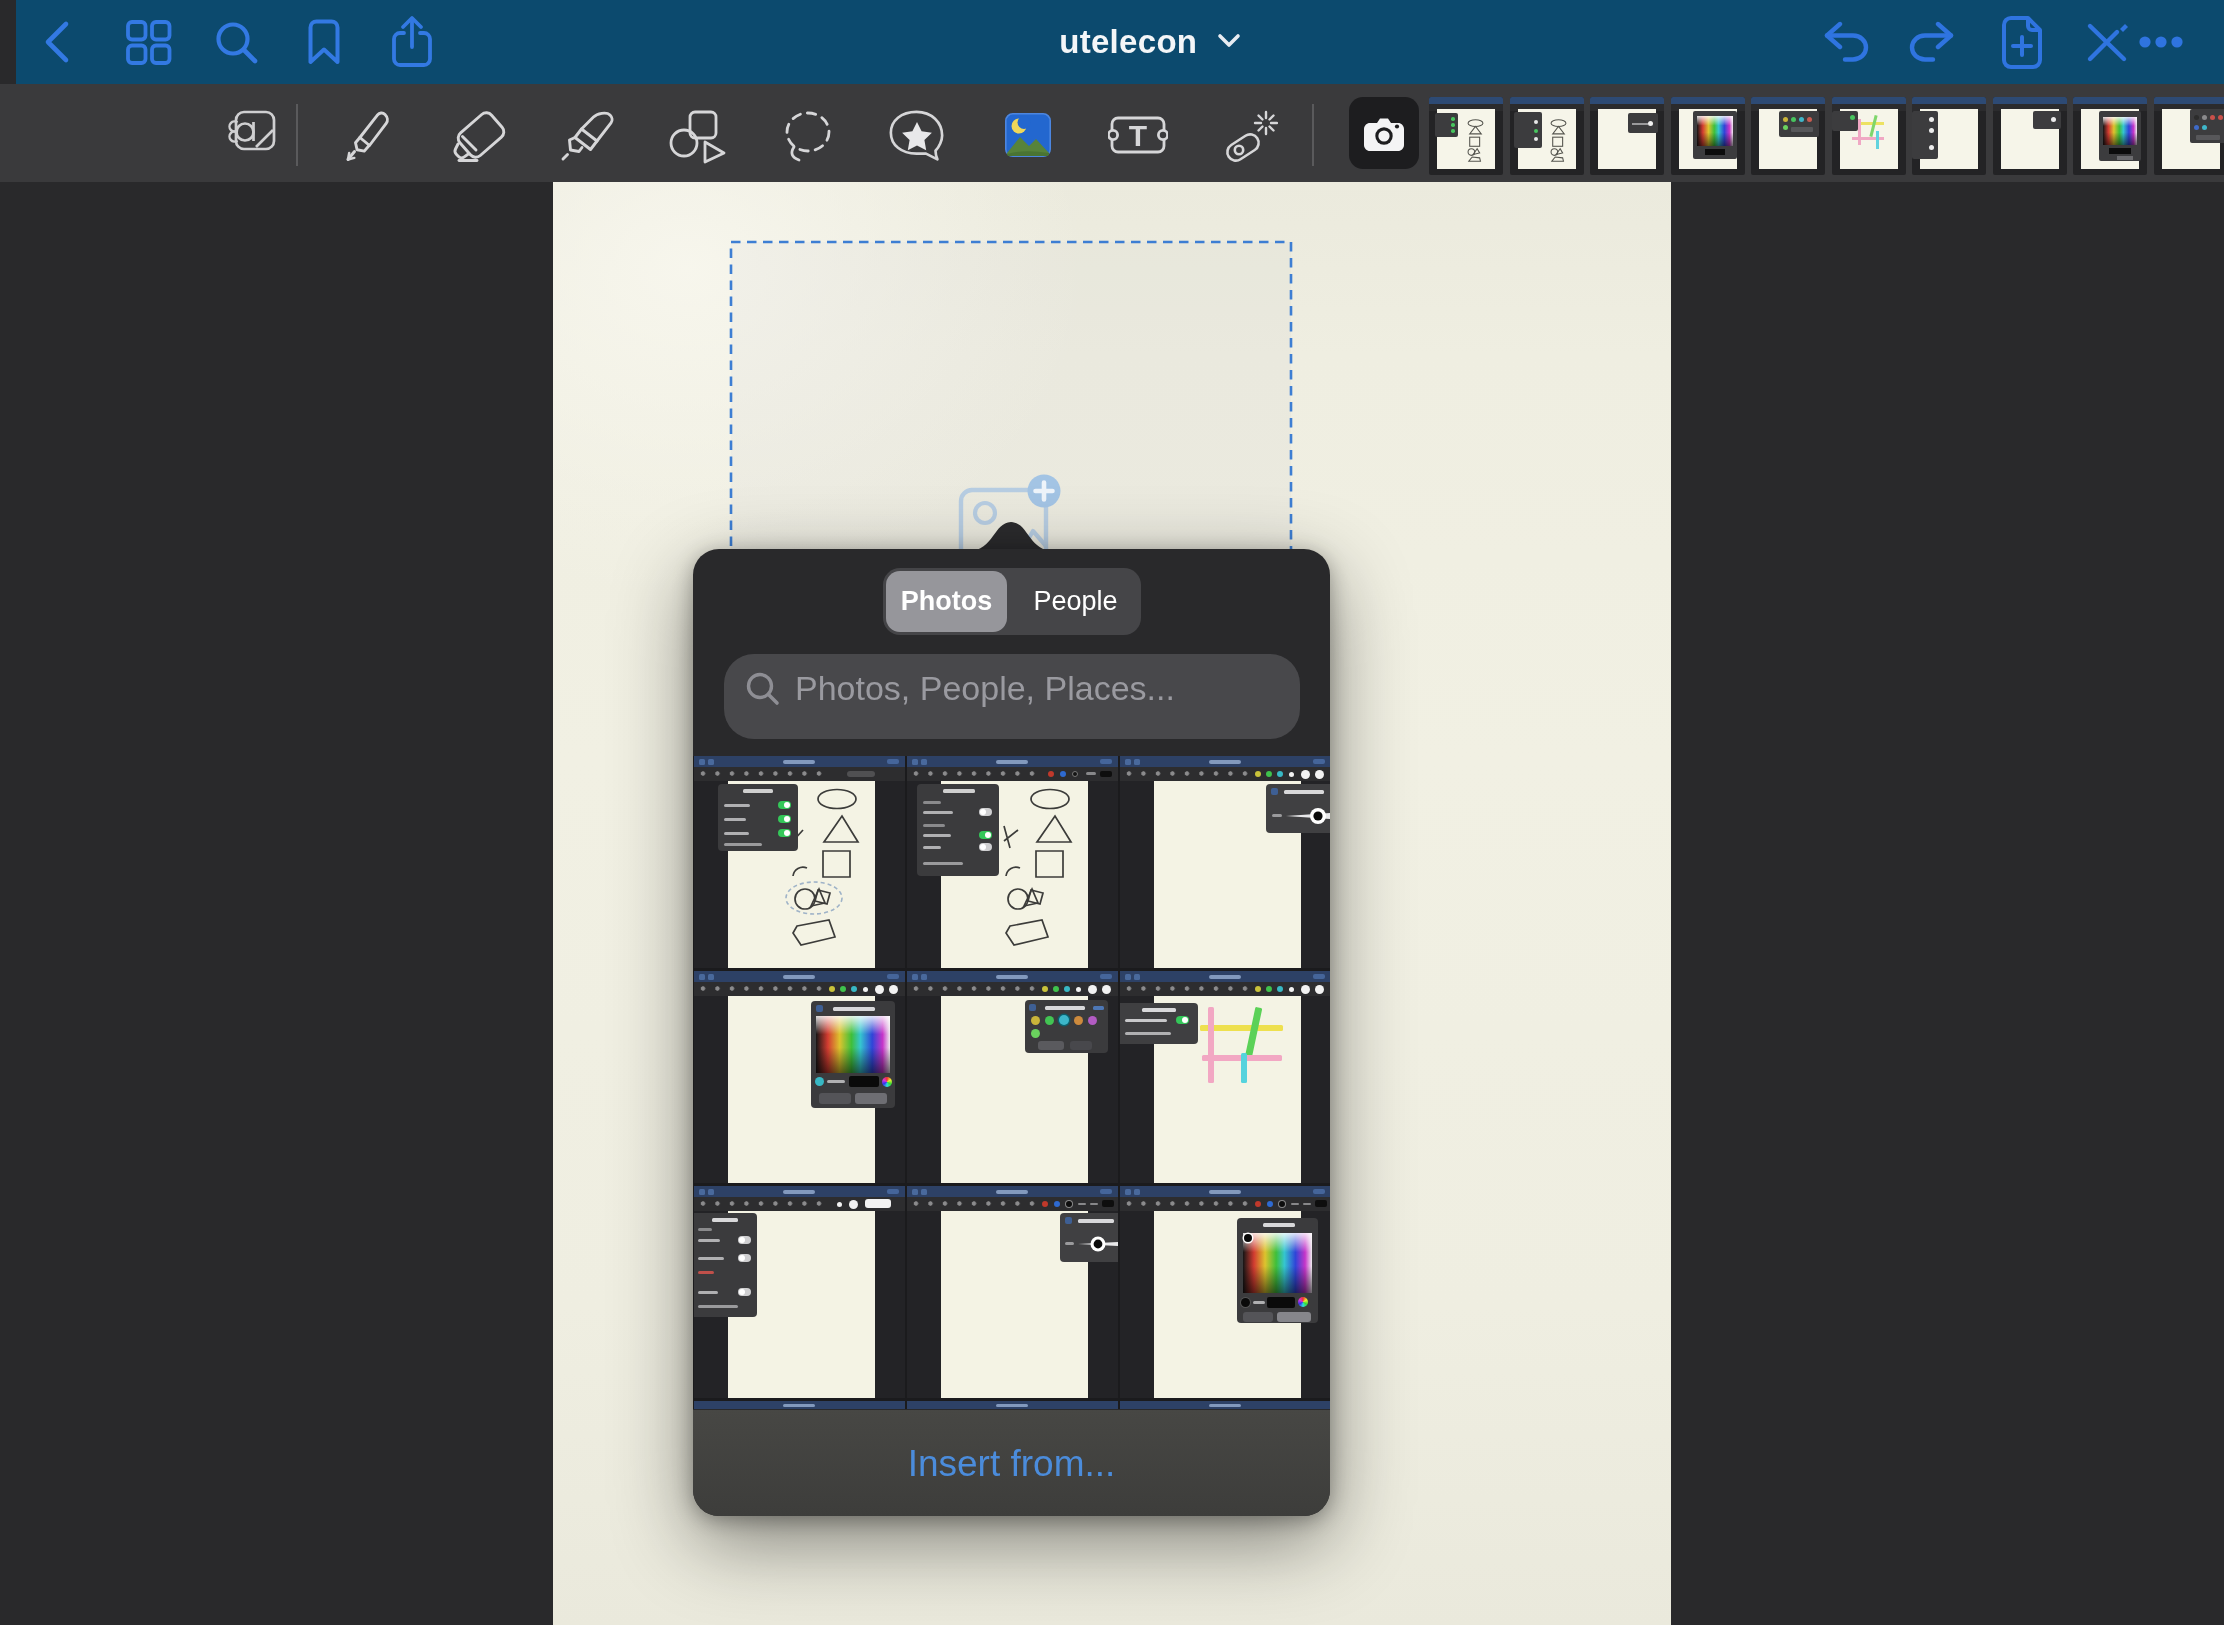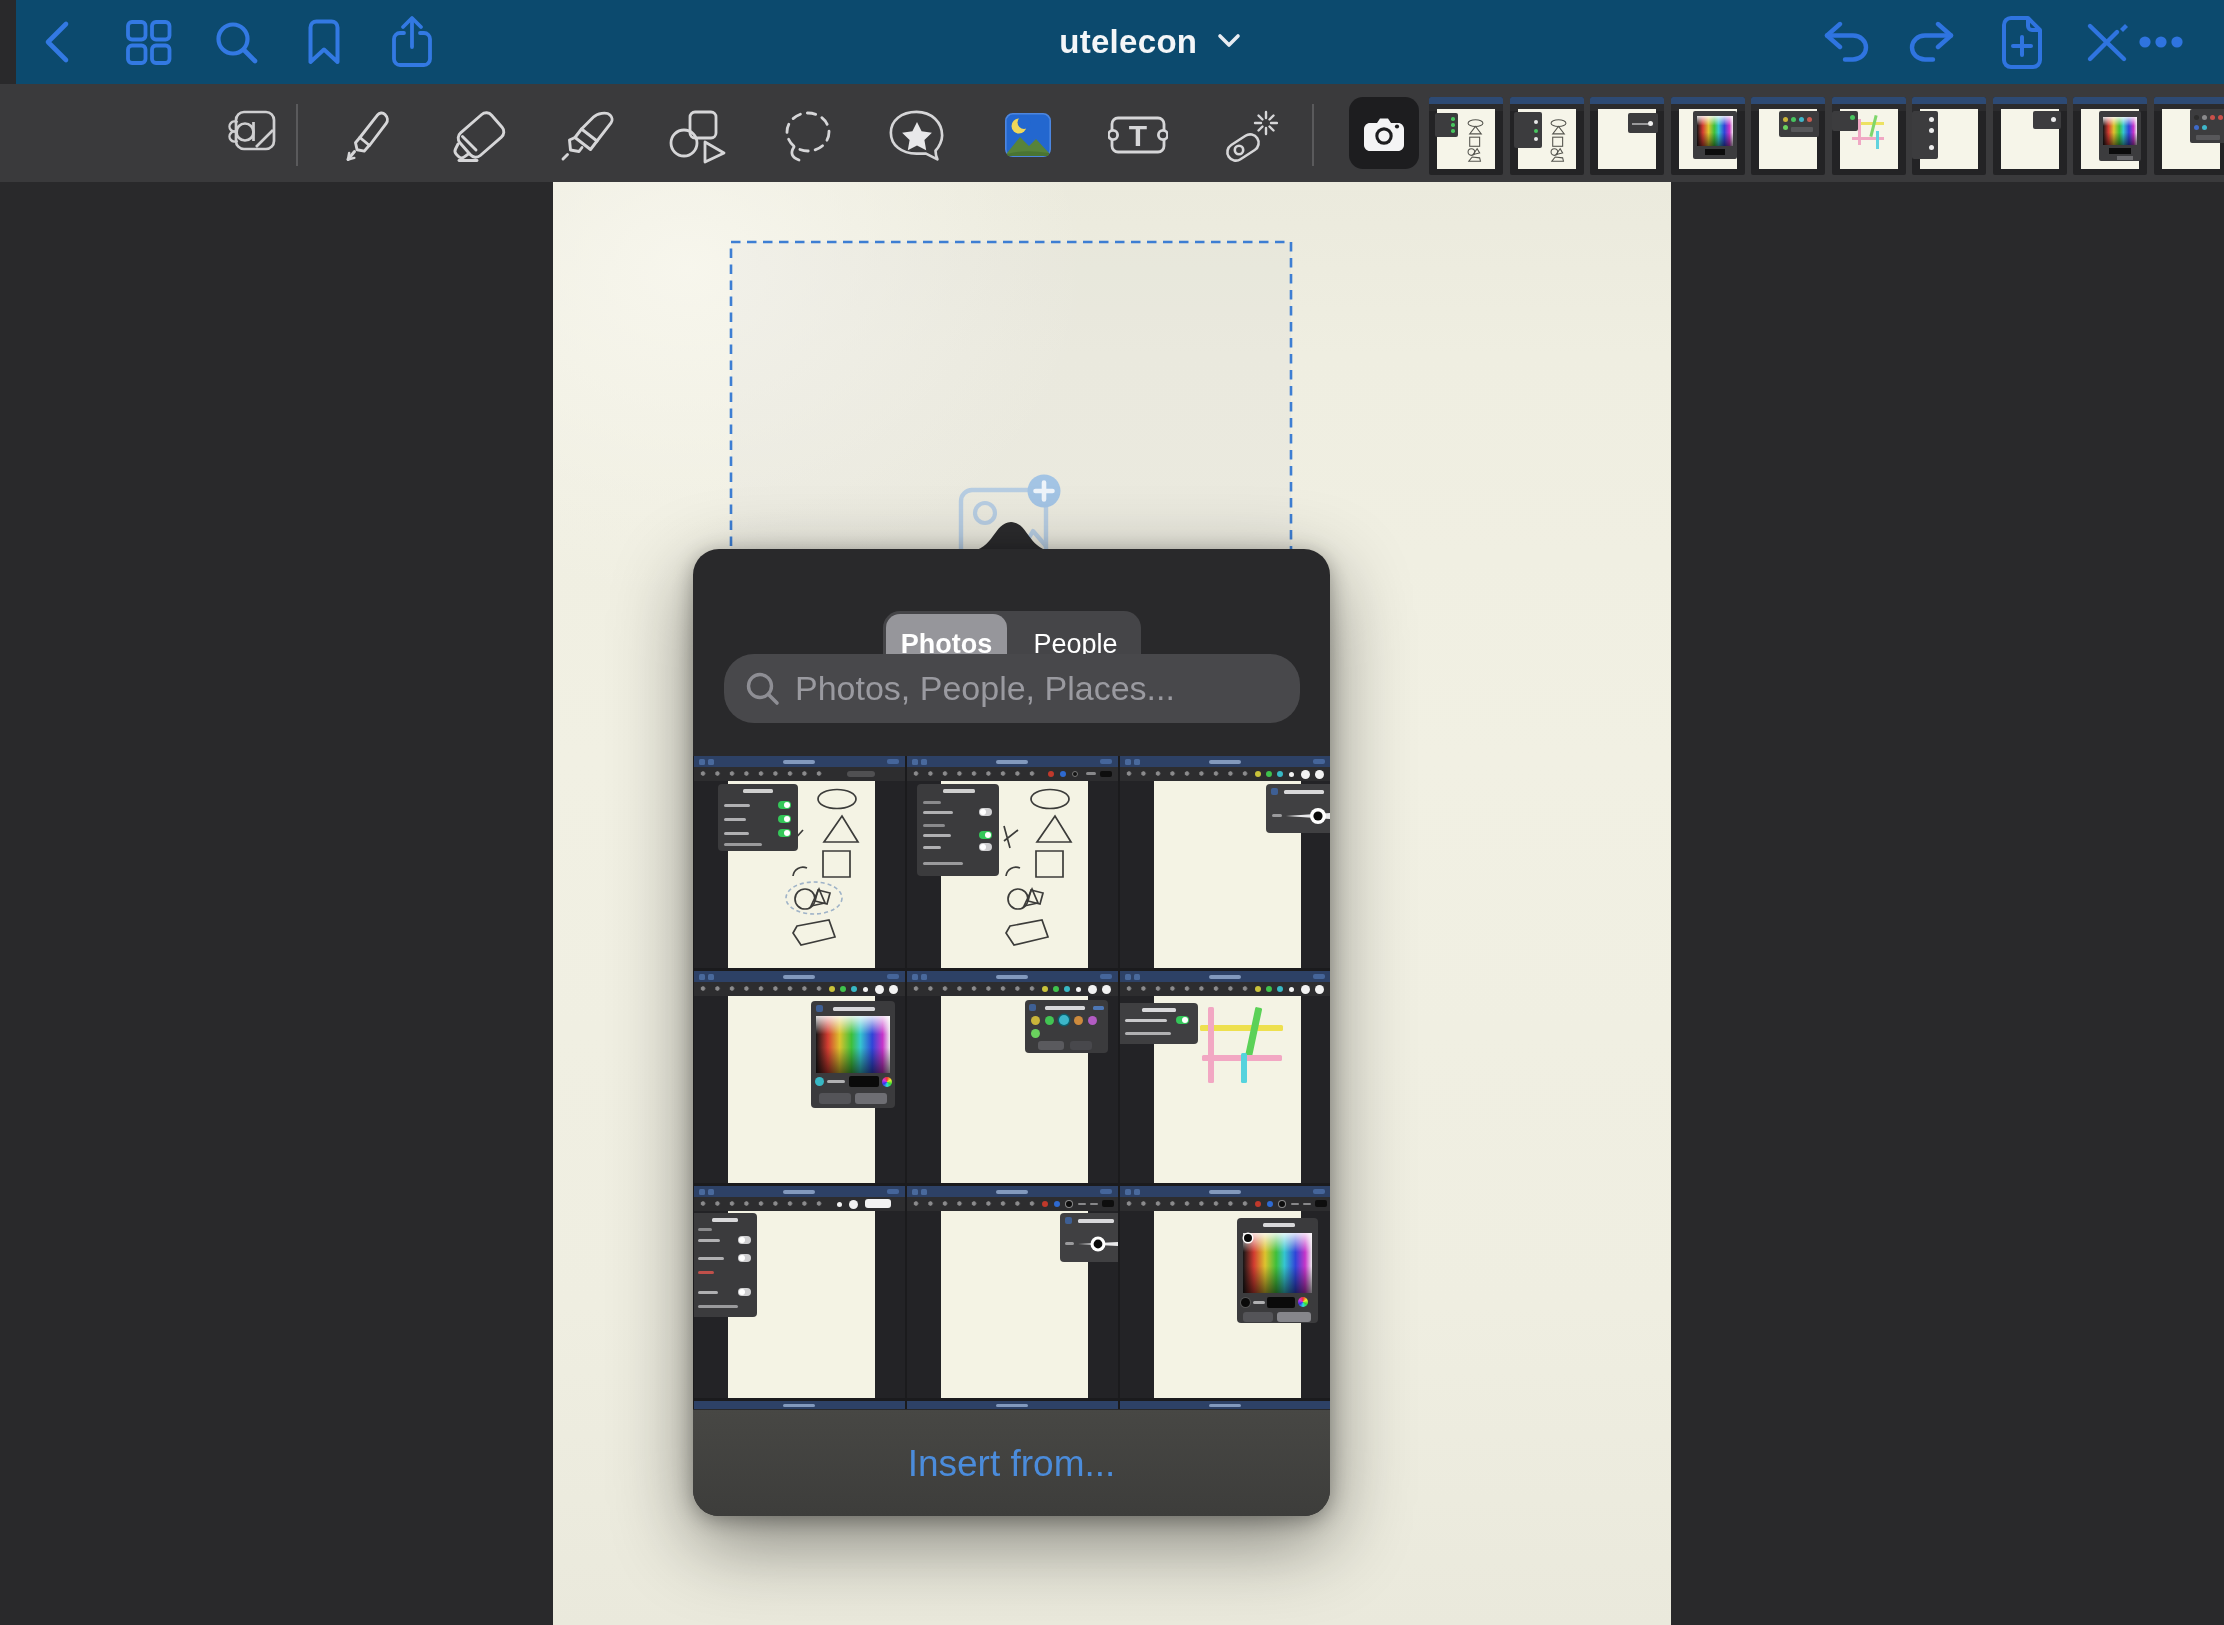--- a/index.html
+++ b/index.html
@@ -26,24 +26,24 @@
   .mshape{position:absolute}
 
   
   #canvas { position:absolute; left:0; top:182px; width:2224px; height:1443px; background:#29292b; }
   #paper { position:absolute; left:553px; top:0; width:1118px; height:1443px;
            background:radial-gradient(ellipse 55% 35% at 12% 6%, rgba(248,247,238,0.9) 0%, rgba(248,247,238,0) 65%), linear-gradient(180deg,#ebeadd 0%, #efeee1 12%, #f1f0e3 40%, #efeee1 78%, #eae9dc 100%); }
 
   
   #popup { position:absolute; left:693px; top:367px; width:637px; height:967px; background:#29292b;
            border-radius:26px; box-shadow:0 25px 80px rgba(0,0,0,0.45), 0 4px 20px rgba(0,0,0,0.3); overflow:hidden; }
-  #seg { position:absolute; left:190px; top:19px; width:258px; height:67px; background:#454548; border-radius:17px;margin-top:43px; }
+  #seg { position:absolute; left:190px; top:19px; width:258px; height:67px; background:#454548; border-radius:17px; }
   #segknob { position:absolute; left:3px; top:3px; width:121px; height:61px; background:#96969b; border-radius:14px; }
   #seg .lab { position:absolute; top:0; height:67px; line-height:67px; text-align:center; color:#fff; }
-  #search { position:absolute; left:31px; top:105px; width:576px; height:69px; background:#48484b; border-radius:30px; }
+  #search { position:absolute; left:31px; top:105px; width:576px; height:85px; background:#48484b; border-radius:30px; }
   #search .ph { position:absolute; left:71px; top:0; height:69px; line-height:69px; color:#9a9aa0; font-size:34px; }
   #grid { position:absolute; left:0px; top:207px; width:637px; height:653px; background:#1b1b1d; }
   .cell { position:absolute; width:211px; height:212px; background:#232326; overflow:hidden; }
   .mnav { position:absolute; left:0; top:0; width:211px; height:11px; background:#2d4166; }
   .mnav .ttl { position:absolute; left:89px; top:4px; width:32px; height:3.5px; background:#8299bd; border-radius:2px; }
   .mnav .ld1 { position:absolute; left:5px; top:3px; width:5.5px; height:5.5px; background:#49699c; border-radius:1.5px; }
   .mnav .ld2 { position:absolute; left:14px; top:3px; width:5.5px; height:5.5px; background:#49699c; border-radius:1.5px; }
   .mnav .rd { position:absolute; right:6px; top:3px; width:12px; height:5px; background:#45659a; border-radius:2px; }
   .mtool { position:absolute; left:0; top:11px; width:211px; height:14px; background:#2d2d2f;
            background-image:radial-gradient(circle at 7px 6.5px, #8b8b8d 1.9px, rgba(0,0,0,0) 2.5px);

